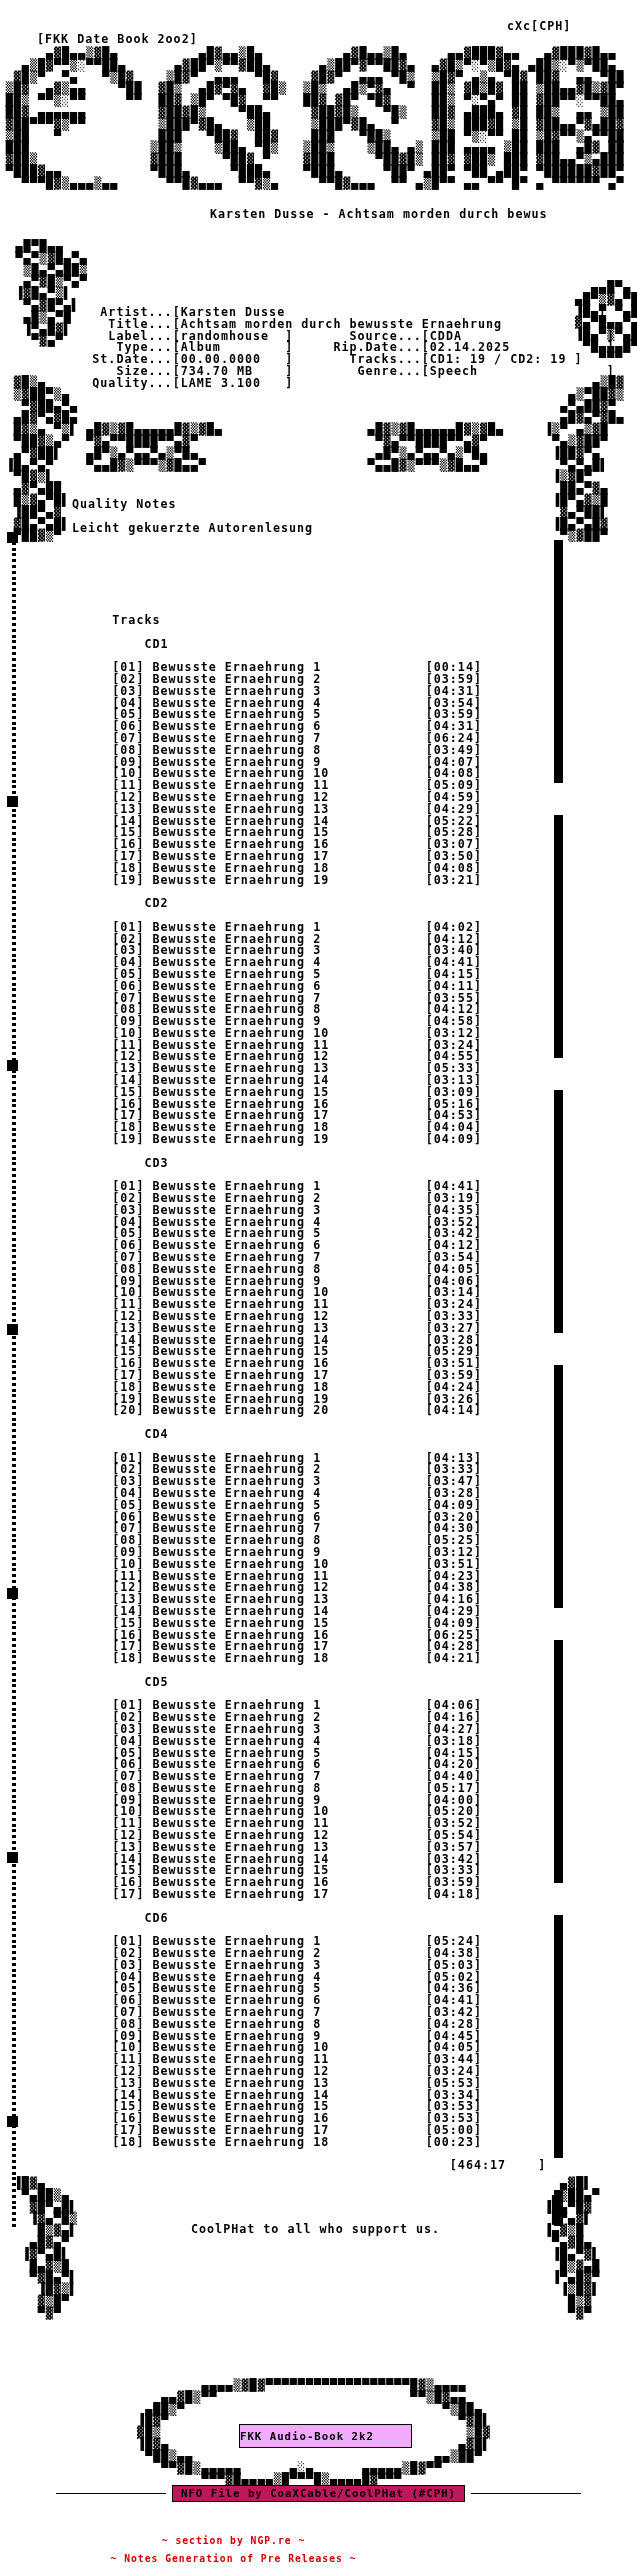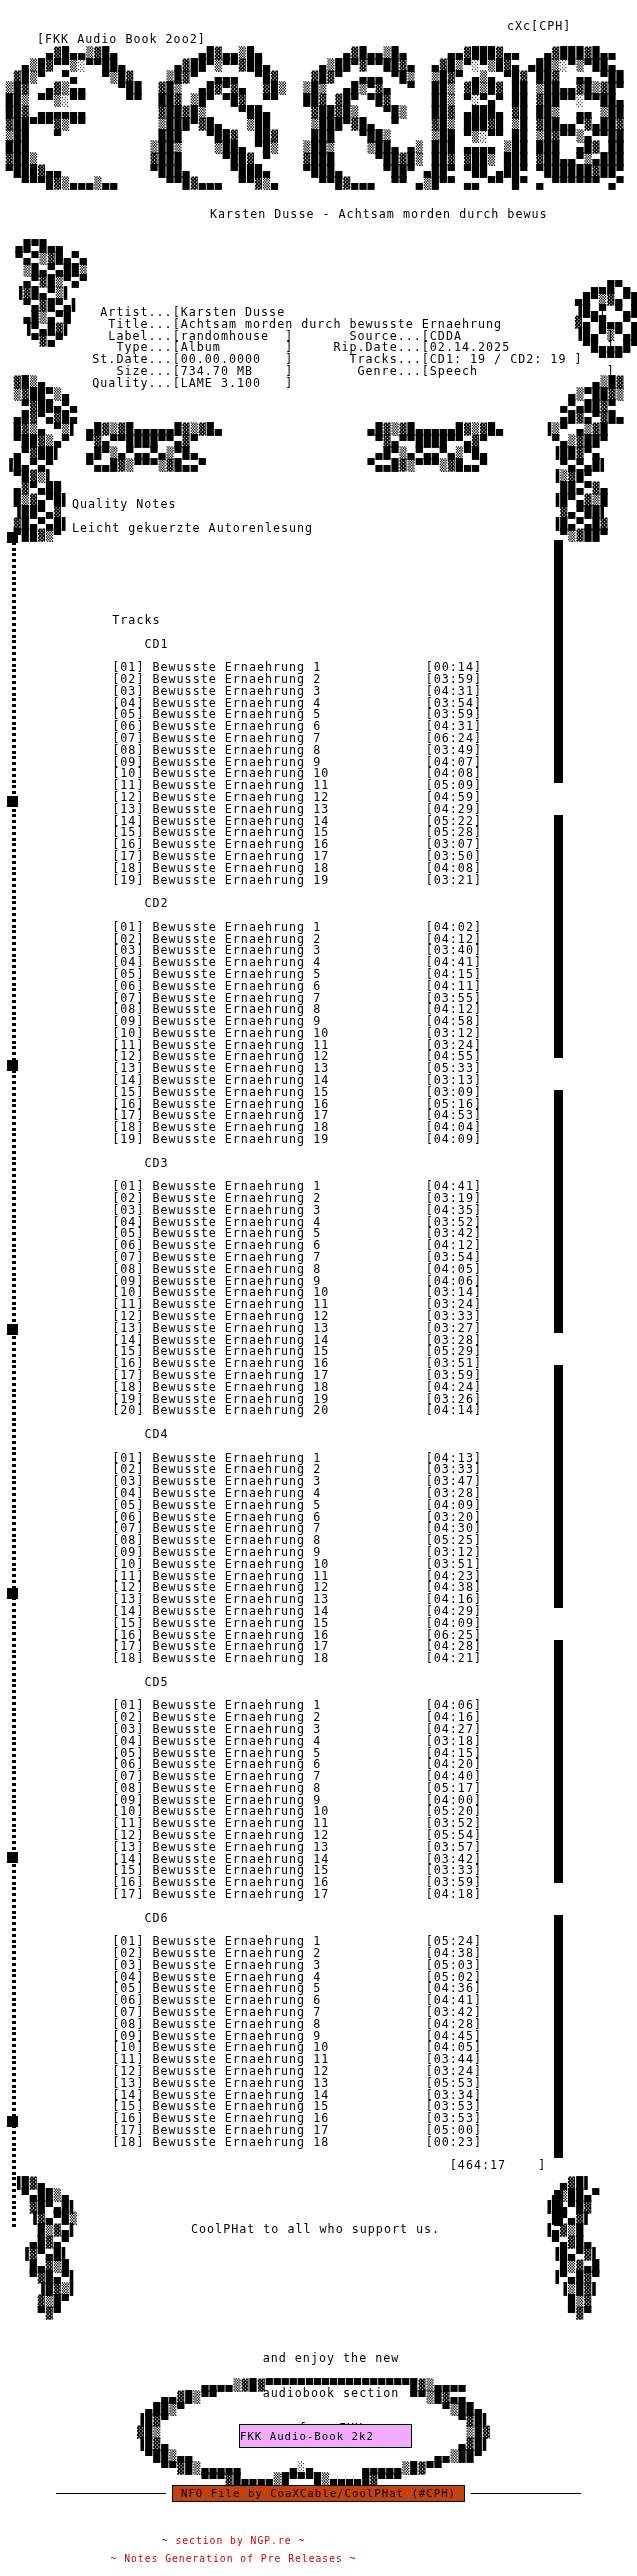--- a/index.html
+++ b/index.html
@@ -1,19 +1,19 @@
 <!DOCTYPE html>
 <html style="--accent: #cc0000;"><head>
 <meta charset="utf-8">
 <style>
   html,body{margin:0;padding:0;background:#ffffff;}
   #nfo-root{
     position:relative;width:637px;height:2576px;overflow:hidden;
     background:#ffffff;color:#000000;
-    font-family:"DejaVu Sans Mono",monospace;font-weight:400;
+    font-family:"DejaVu Sans Mono",monospace;font-weight:700;
     font-size:11.7px;letter-spacing:1px;
   }
   pre{margin:0;font-family:inherit;}
   .t{position:absolute;white-space:pre;line-height:11.8px;}
   .art{color:#000;}
   .hline{border-top:1.9px solid #000;flex:1;height:0;}
   #left-border-line{
     position:absolute;left:11.7px;top:536px;width:3.9px;height:1694px;
     background:repeating-linear-gradient(180deg,#000 0 2.9px,transparent 2.9px 5.8px);
   }
@@ -28,31 +28,31 @@
   #release-box{
     position:absolute;left:239px;top:2424px;width:171px;height:22.3px;
     border:1.9px solid #000;display:flex;align-items:center;
     font-size:10.7px;white-space:pre;background:#f0abfc;
   }
   #nfo-credit-row{
     position:absolute;left:56px;top:2485px;width:525px;
     display:flex;align-items:center;gap:5.8px;
   }
   #nfo-credit-text{
-    border:1.9px solid #000;padding:1px 7.8px;white-space:pre;font-size:10.7px;background:#c2410c;
+    border:1.9px solid #000;padding:1px 7.8px;white-space:pre;font-size:10.7px;background:#be185d;
   }
   .redline{color:var(--accent,#cc0000);font-size:9.7px;text-align:center;width:389px;left:39px;}
 </style>
 </head>
 <body>
 
 <div id="nfo-root">
 
   <div class="t" style="left:507px;top:21.4px;">cXc[CPH]</div>
-  <div class="t" style="left:37px;top:34px;">[FKK Audio Book 2oo2]</div>
+  <div class="t" style="left:37px;top:34px;">[FKK Date Book 2oo2]</div>
 
   <pre class="t art" id="logo-art" style="left:5.8px;top:48px;">     ▄▓█▄▄▒▓█▄          ▄█▓▄▄▒█▄          ▄▓█▄▄▒█▄     ▄▄▓███▓▄▄   ▄▓███▓█▄▄
   ▄▒█▓▀▀▒░▀▀██▄      ▄▓██▀▒▀▀▓██▄      ▄▒██▀▓▀▀██▓▄  ▄▓█▒▀░▀▒█▓▄ ▄██▒░▀▒▀██▄
  ▓█▒▀  ▀▄   ▀▒█▓    ▒█▓▀  ▄▄▄  ▀█▓    ▓█▓▀  ▄▄▄ ▀█▒  ▒█▓▀ ▄▒▄ ▀█▓ ██▓  ▄▄ ▀██
 ▒█▓  ▄▓▒▄▄    ▀██  ▓█▒  ▄█▓▀▓▄  ▓█▒  ▒█▒  ▄█▒▀▓▄  ▀  ██▒ ▓█▒█▓ ██ ▒██▄▄▓█▒▓█▀
 ██▒ ▀▀▒░▀▀     ▀▀  ██▓ ▒█▀ ▀█▓  ▀▀   ██▓ ▓█▀ ▀█▓     ██▒ ▀░▀▄▀ ██ ▓██▀▀░▀▀██▄
 ██▓ ▄▄▄▄▄▄         ▓██▓█▒    ▀██▄     ▓██▓█▒   ▀█▒   ██▓ ▄███▄ ▓█ ██▒  ▄▄ ▒██
 ▓██▀▀▀▓▒▀▀         ▒███▀▓█▄   ▒██     ▒███▀▓█▄  ▀    ▓█▒ ███▓█ ▒█ ▓██▄▄▀▓▄██▓
 ▒██   ▀            ███   ▀██▓  ██▓    ███   ▀██▒     ▒██ ▀▒░▀▀ ██ ▒█▓▀▀▒▄▀▀██
 ███               ▒██▒    ▒██▄ ▀█▒   ▒██▒    ▒██▄ ▄▒ ███ ▄▄▄▄ ▒██ ███  ▄█▓ ██
@@ -261,25 +261,20 @@
 ▐▄▓▒█
  ▀▄▓█▄
  ▐█▄▀▓▌
   █▒▓▄█
  ▐▀▄█▓▀
   ▐▒█▓▌
    █▒▓
    ▀▓▀</pre>
 
   <div class="t" style="left:191px;top:2224px;">CoolPHat to all who support us.</div>
-  <div class="t" style="left:262px;top:2329px;width:138px;text-align:center;">
-    <div>and enjoy the new</div>
-    <div>audiobook section</div>
-    <div>from FKK</div>
-  </div>
 
   <pre class="t art" id="bottom-art" style="left:113px;top:2380px;">           ▄▄▄▄▒▓█▓▀▀▀▀▀▀▀▀▀▀▀▀▀▀▀▀▀▀█▓▒▄▄▄▄
       ▄▄▓█▒▀▀                        ▀▀▒█▓▄▄
     ▄██▒▀                                ▀▒██▄
    ▐█▓▀                                    ▀▓█▌
    ▓█▒                                      ▒█▓
    ▐█▓▄                                    ▄▓█▌
     ▀██▒▄▄                              ▄▄▒██▀
       ▀▀▓█▒▄▄▄▄▄      ▄░▄      ▄▄▄▄▄▒█▓▀▀
            ▀▀▀▓█▄▄▄▄▒█▀▀▀█▒▄▄▄▄█▓▀▀▀</pre>

